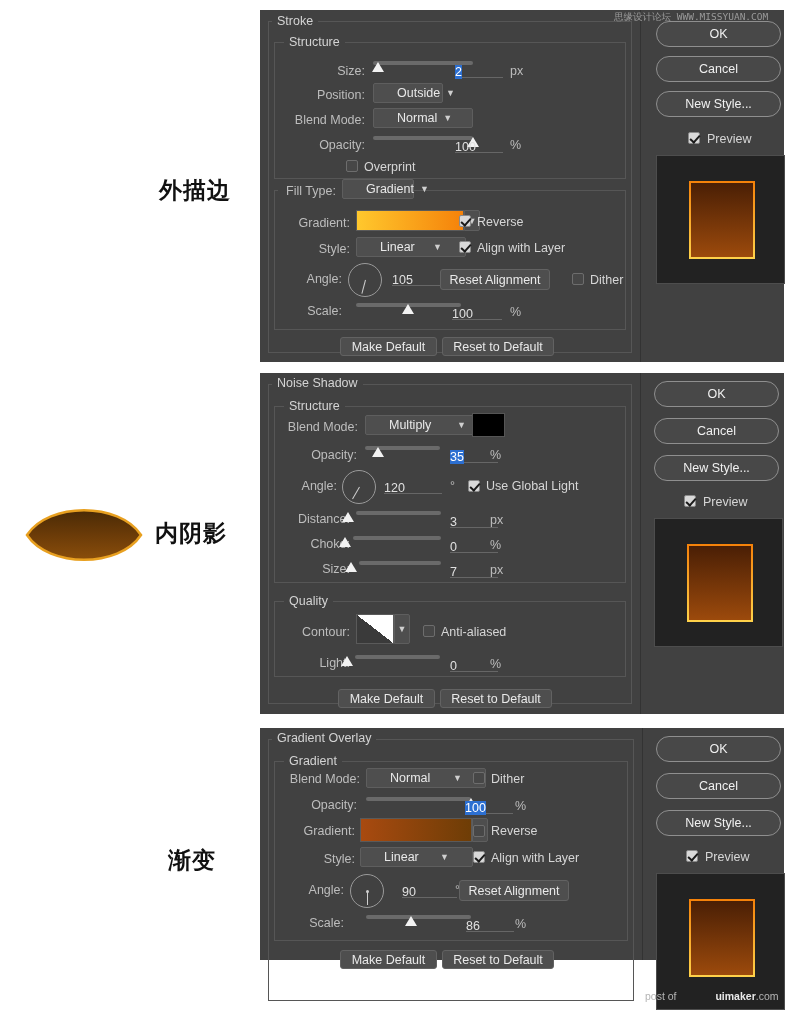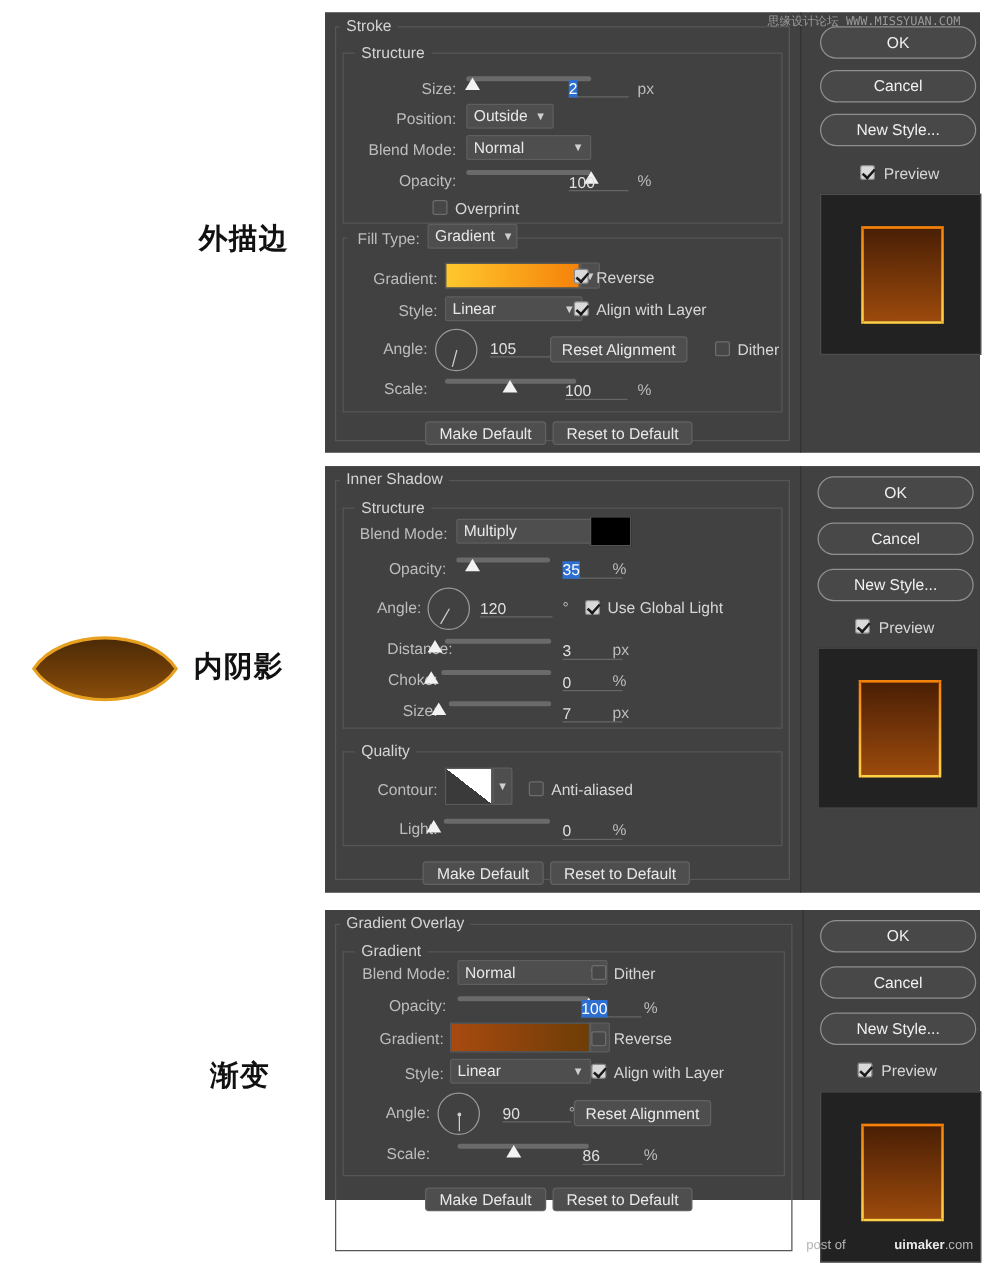--- a/index.html
+++ b/index.html
@@ -14,21 +14,21 @@
   
   .grp{position:absolute;border:1px solid #565656;box-sizing:border-box;}
   .grp-title{position:absolute;color:#d4d4d4;font-size:12.5px;background:#414141;padding:0 5px;line-height:12px;}
 
   .lbl{position:absolute;color:#bdbdbd;font-size:12.5px;text-align:right;white-space:nowrap;}
   .unit{position:absolute;color:#bdbdbd;font-size:12.5px;white-space:nowrap;}
 
   
   .sel{position:absolute;background:#4e4e4e;border:1px solid #5e5e5e;border-radius:2px;
        color:#e8e8e8;font-size:12.5px;box-sizing:border-box;
-       display:flex;align-items:center;padding:0 5px;}
+       display:flex;align-items:center;padding:0 23px;}
   .sel .cv{margin-left:auto;font-size:9px;color:#cfcfcf;padding-left:6px;}
   .numwrap{position:absolute;border-bottom:1px solid #666;box-sizing:border-box;}
   .numwrap span{color:#e0e0e0;font-size:12.5px;}
   .numwrap span.hl{background:#2c6fd1;color:#fff;}
 
   
   .slider{position:absolute;height:4px;background:#6a6a6a;border-radius:2px;}
   .thumb{position:absolute;width:13px;height:10px;}
   .thumb:after{content:"";position:absolute;left:0;top:0;width:0;height:0;
     border-left:6.5px solid transparent;border-right:6.5px solid transparent;
@@ -191,21 +191,21 @@
 
   <div class="wm-top" style="left:354px;top:1px;">思缘设计论坛 WWW.MISSYUAN.COM</div>
 </div>
 
 <div class="panel" style="left:260px;top:373px;width:524px;height:341px;">
 
   <div style="position:absolute;left:0;top:0;width:380px;height:100%;background:#414141;"></div>
   <div style="position:absolute;left:380px;top:0;right:0;height:100%;background:#414141;border-left:1px solid #333;"></div>
 
   <div class="grp" style="left:8px;top:11px;width:364px;height:320px;"></div>
-  <div class="grp-title" style="left:12px;top:4px;">Inner Shadow</div>
+  <div class="grp-title" style="left:12px;top:4px;">Noise Shadow</div>
 
   <div class="grp" style="left:14px;top:33px;width:352px;height:177px;"></div>
   <div class="grp-title" style="left:24px;top:27px;">Structure</div>
 
   <div class="lbl" style="left:8px;top:47px;width:90px;">Blend Mode:</div>
   <div class="sel" style="left:105px;top:42px;width:125px;height:20px;">
     <span>Multiply</span>
     <span class="cv">▼</span>
   </div>
   <div class="csw" style="left:212px;top:40px;width:33px;height:24px;background:#000000;"></div>
@@ -222,21 +222,21 @@
   <div class="dial" style="left:82px;top:97px;width:34px;height:34px;">
     <i style="height:14px;margin-left:0;margin-top:-14px;transform:rotate(210deg);"></i>
   </div>
   <div class="numwrap" style="left:124px;top:105px;width:58px;height:16px;">
     <span>120</span>
   </div>
   <div class="unit" style="left:190px;top:106px;">°</div>
   <div class="cb on" style="left:208px;top:107px;"></div>
   <div class="cbl" style="left:226px;top:106px;">Use Global Light</div>
 
-  <div class="lbl" style="left:10px;top:139px;width:80px;margin-left:12px;">Distance:</div>
+  <div class="lbl" style="left:10px;top:139px;width:80px;">Distance:</div>
   <div class="slider" style="left:96px;top:138px;width:85px;"></div>
   <div class="thumb" style="left:82px;top:139px;"></div>
   <div class="numwrap" style="left:190px;top:139px;width:48px;height:16px;">
     <span>3</span>
   </div>
   <div class="unit" style="left:230px;top:140px;">px</div>
 
   <div class="lbl" style="left:10px;top:164px;width:80px;">Choke:</div>
   <div class="slider" style="left:93px;top:163px;width:88px;"></div>
   <div class="thumb" style="left:79px;top:164px;"></div>

